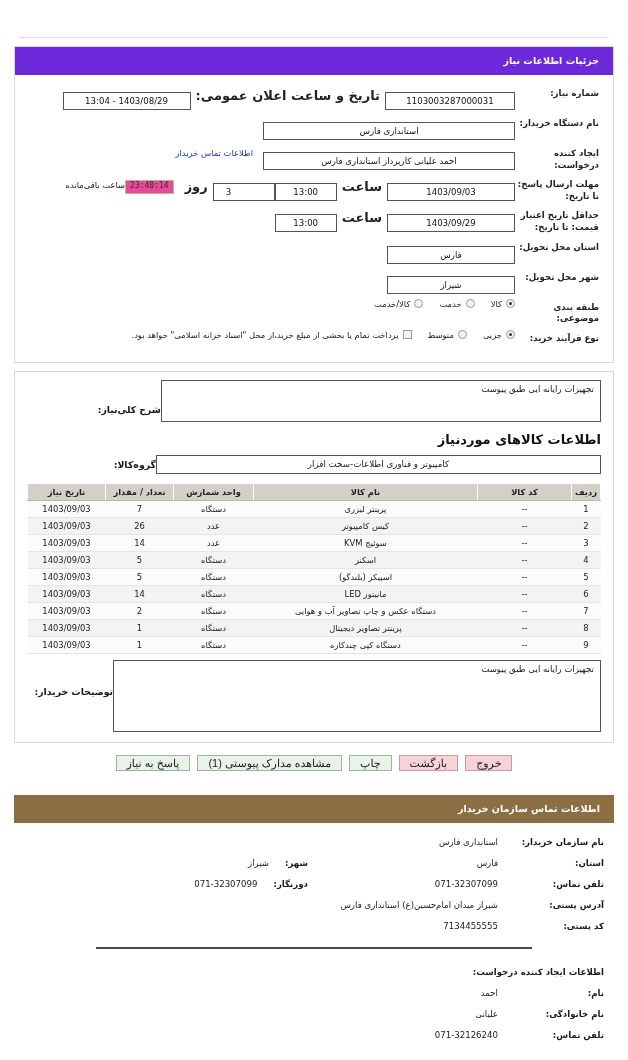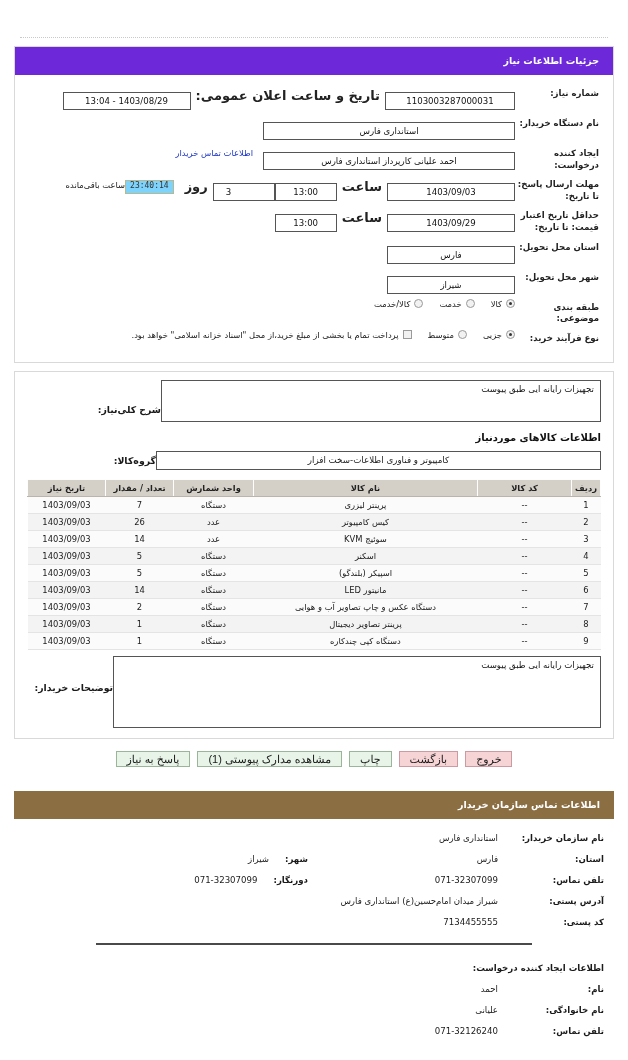--- a/index.html
+++ b/index.html
@@ -108,21 +108,21 @@
   .linkish {
     color: #1a33c8;
     font-size: 8.4px;
     padding: 3px 0 0 0;
     margin-right: 10px;
     text-decoration: none;
     cursor: pointer;
     white-space: nowrap;
   }
   .countdown {
-    background: #7dd3fc;
+    background: #ec4899;
     border: 1px solid #b9b98f;
     font-size: 8px;
     color: #333;
     height: 14px;
     line-height: 10px;
     padding: 0 4px;
     overflow: hidden;
     margin: 4px 6px 0 0;
     white-space: nowrap;
     font-family: "DejaVu Sans Mono", "Liberation Mono", monospace;
@@ -193,21 +193,21 @@
     height: 42px;
     font-size: 8.6px;
     padding: 3px 6px;
     text-align: right;
     color: #111;
     overflow: hidden;
   }
   .textarea-box.tall { height: 72px; width: 530px; }
 
   .sec-title {
-    font-size: 10px;
+    font-size: 13px;
     font-weight: bold;
     text-align: right;
     margin: 10px 0 8px 0;
     color: #111;
   }
   .group-row { display: flex; align-items: center; margin-bottom: 9px; }
   .group-lbl {
     width: 58px; flex: 0 0 58px;
     font-size: 9.4px; font-weight: bold; text-align: right;
   }

